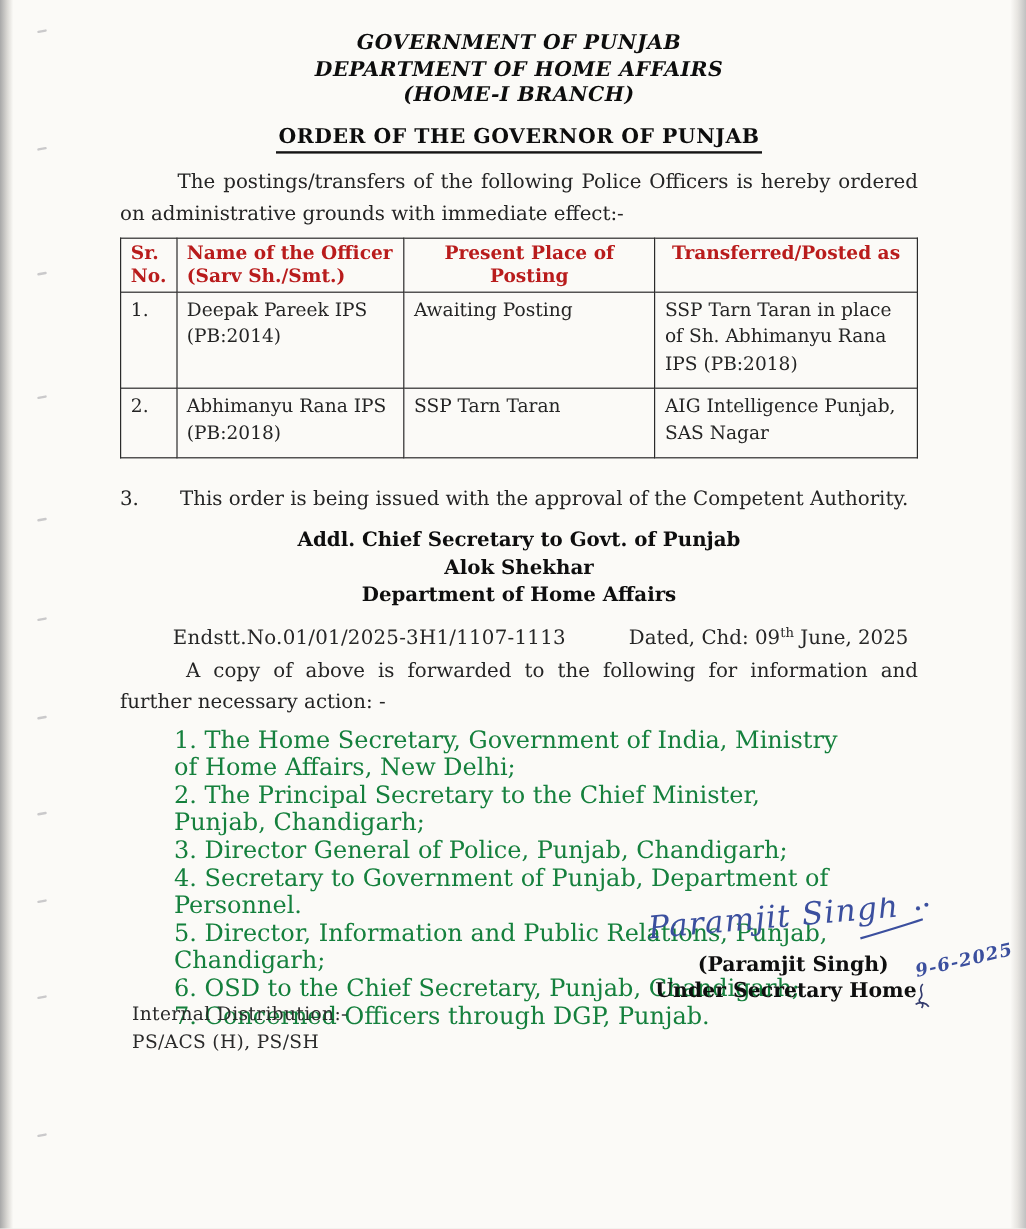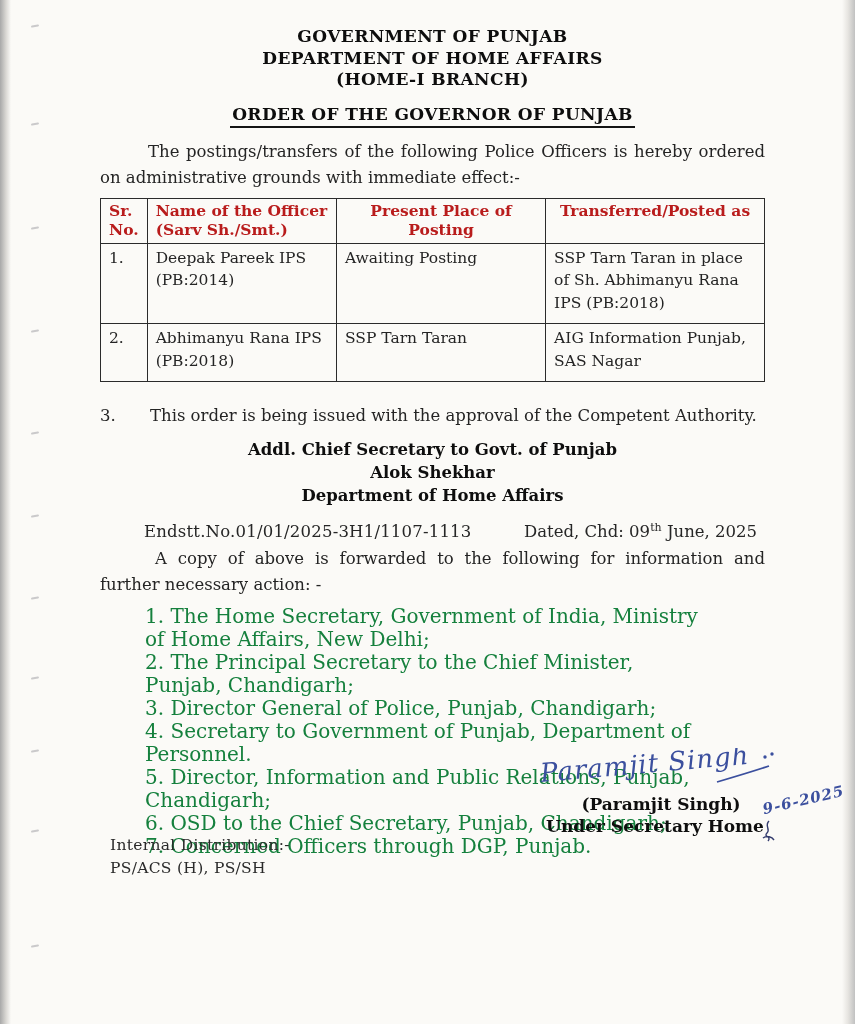--- a/index.html
+++ b/index.html
@@ -23,21 +23,21 @@
     background: linear-gradient(270deg, #c1c1c1, #e7e5e1 55%, rgba(231,229,225,0));
   }
   .mark {
     position: absolute; left: 31px; width: 8px; height: 2px;
     background: #8d8d95; opacity: .45; transform: rotate(-10deg); border-radius: 1px;
   }
 
   .content { position: absolute; left: 100px; right: 90px; top: 0; }
 
   .hdr { text-align: center; font-weight: 700; color: #0d0d0d; font-size: 17px; line-height: 21.5px; letter-spacing: .4px; }
-  .hdr-block { margin-top: 26px; }
+  .hdr-block { margin-top: 26px; font-style: italic; }
   .order-title-wrap { text-align: center; margin-top: 13px; }
   .order-title {
     display: inline-block; font-weight: 700; color: #0d0d0d; font-size: 17px;
     letter-spacing: .4px; border-bottom: 2px solid #141414; padding: 0 2px 2px;
   }
 
   .para { font-size: 16.5px; line-height: 26px; text-align: justify; color: #242424; }
   .intro { margin-top: 11px; text-indent: 48px; }
 
   table.officers {
@@ -147,21 +147,21 @@
           <td class="tall">Awaiting Posting</td>
           <td class="tall">SSP Tarn Taran in place
 of Sh. Abhimanyu Rana
 IPS (PB:2018)</td>
         </tr>
         <tr>
           <td>2.</td>
           <td>Abhimanyu Rana IPS
 (PB:2018)</td>
           <td>SSP Tarn Taran</td>
-          <td>AIG Information Punjab,
+          <td>AIG Intelligence Punjab,
 SAS Nagar</td>
         </tr>
       </tbody>
     </table>
 
 
     <p class="para numpara p3"><span class="num">3.</span><span>This order is being issued with the approval of the Competent Authority.</span></p>
 
     <div class="dated-row">
       <div class="signatory">

